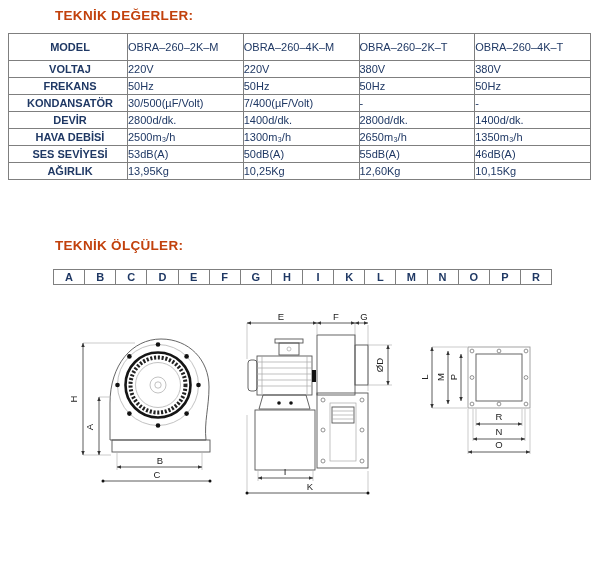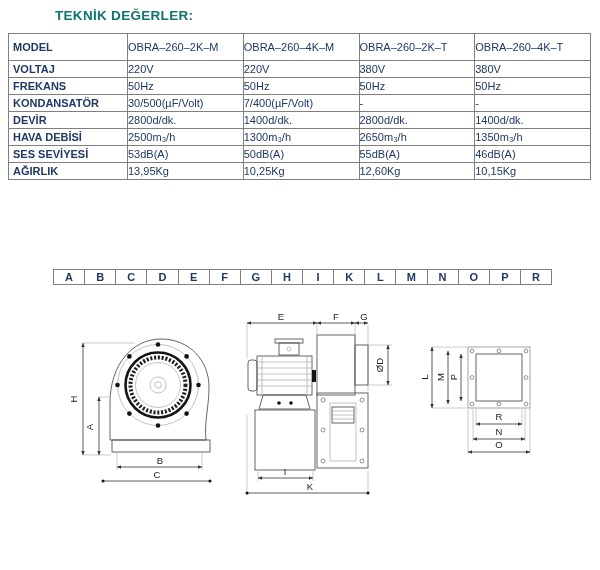--- a/index.html
+++ b/index.html
@@ -1,27 +1,27 @@
 <!DOCTYPE html>
 <html><head>
 <meta charset="utf-8">
 <style>
   html,body{margin:0;padding:0;background:#fff;}
   .page{position:relative;width:600px;height:570px;background:#ffffff;
         font-family:"Liberation Sans", sans-serif;color:#1f3864;overflow:hidden;}
   .sec-title{position:absolute;left:55px;font-size:13.5px;font-weight:600;
-             color:#0f766e;letter-spacing:.3px;}
+             color:#c2410c;letter-spacing:.3px;}
   .t1{position:absolute;left:8px;top:33px;width:583px;border-collapse:collapse;
       table-layout:fixed;font-size:11px;color:#1f3864;}
   .t1 th,.t1 td{border:1px solid #7f7f7f;text-align:left;vertical-align:middle;
       padding:0;overflow:hidden;white-space:nowrap;}
   .t1 tr.hdr th{height:26px;font-weight:normal;}
   .t1 tr.hdr th.lbl{font-weight:bold;}
   .t1 tr.r td{height:16px;margin-left:12px;}
-  .t1 .lbl{text-align:left;padding-left:4px;font-weight:bold;}
+  .t1 .lbl{text-align:center;padding-left:4px;font-weight:bold;}
   .t2{position:absolute;left:53px;top:269px;width:499px;border-collapse:collapse;
       table-layout:fixed;font-size:11px;color:#1f3864;}
   .t2 th,.t2 td{border:1px solid #7f7f7f;text-align:center;vertical-align:middle;
       padding:0;height:14px;}
   .t2 th{font-weight:bold;}
   svg{position:absolute;overflow:visible;}
   .pl{fill:none;stroke:#555;stroke-width:.9;}
   .pll{fill:none;stroke:#a8a8a8;stroke-width:.7;}
   .dim{stroke:#333;stroke-width:.8;}
   .ext{stroke:#b5b5b5;stroke-width:.7;}
@@ -90,20 +90,21 @@
     <tr class="r">
       <td class="lbl">AĞIRLIK</td>
       <td>13,95Kg</td>
       <td>10,25Kg</td>
       <td>12,60Kg</td>
       <td>10,15Kg</td>
     </tr>
   </tbody>
     </table>
 
+  <div class="sec-title" style="top:238px;">TEKNİK ÖLÇÜLER:</div>
 
   <table class="t2">
     <tbody>
         <tr>
       <th>A</th>
       <th>B</th>
       <th>C</th>
       <th>D</th>
       <th>E</th>
       <th>F</th>

